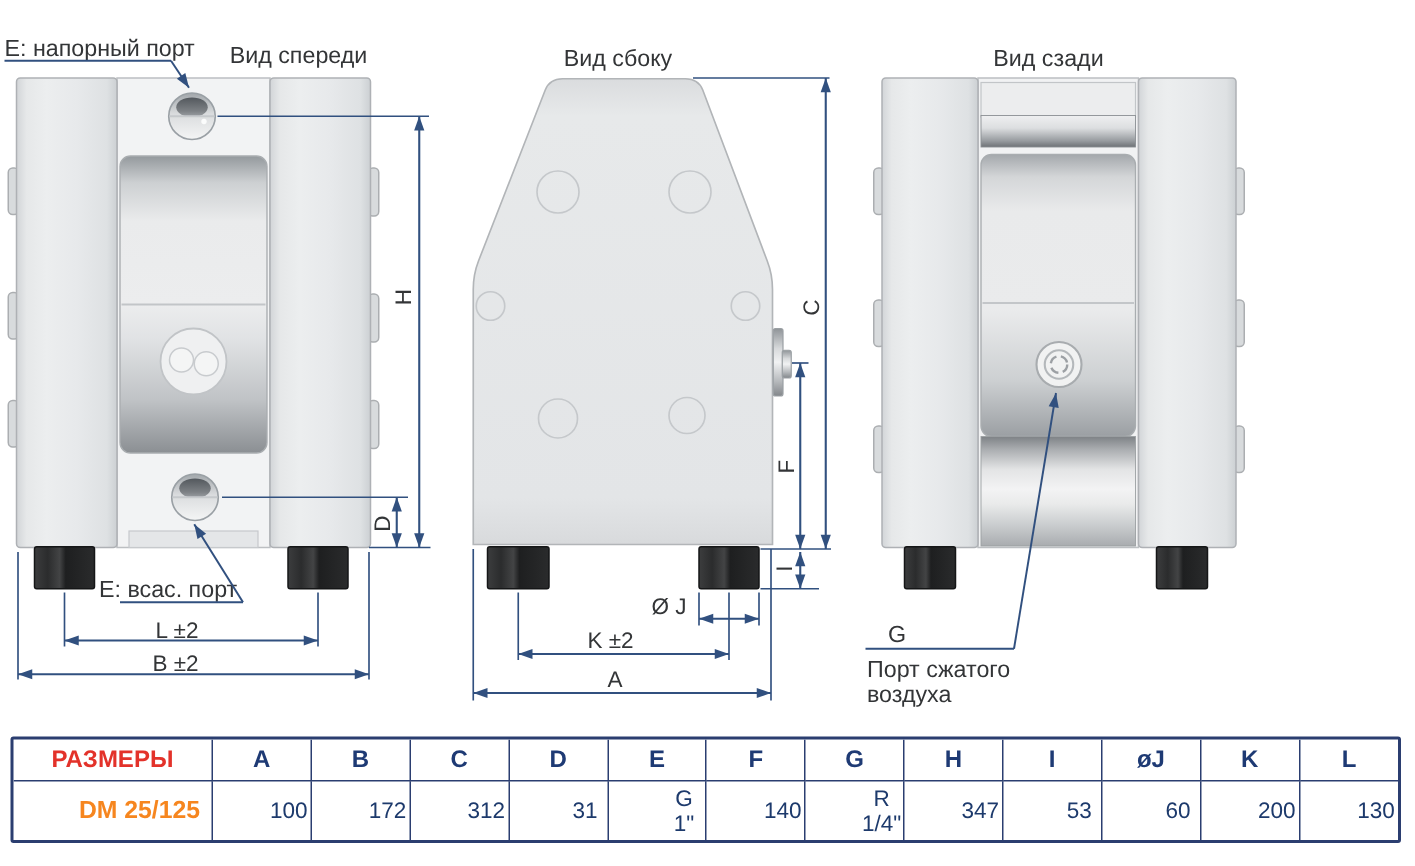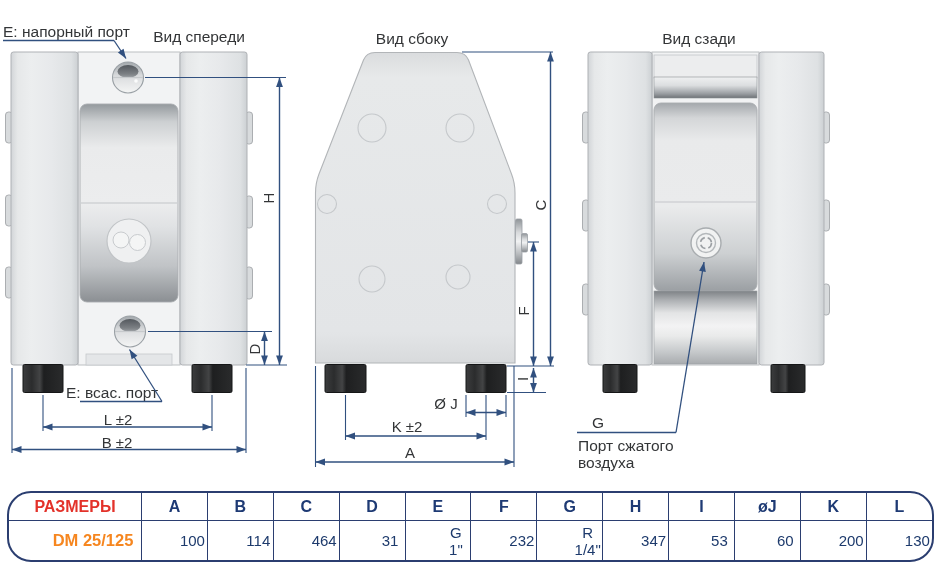--- a/index.html
+++ b/index.html
@@ -8,21 +8,21 @@
   #drawing{position:absolute;left:0;top:0;}
   svg text{font-family:"Liberation Sans","DejaVu Sans",sans-serif;fill:#333537;}
   .viewtitle{font-size:15.5px;}
   .lbl{font-size:15.5px;}
   .dimlbl{font-size:15px;}
   .dim{stroke:#31507f;stroke-width:1.4;fill:none;}
   .ext{stroke:#31507f;stroke-width:1.1;fill:none;}
   .ldr{stroke:#31507f;stroke-width:1.3;fill:none;}
   
   #dims-table-wrap{position:absolute;left:7px;top:491px;width:927px;height:71px;
-      box-sizing:border-box;border:2px solid #2b3e70;border-radius:24px;overflow:hidden;background:#fff;}
+      box-sizing:border-box;border:2px solid #2b3e70;border-radius:2px;overflow:hidden;background:#fff;}
   #dims-table{width:100%;height:100%;border-collapse:collapse;table-layout:fixed;}
   #dims-table th,#dims-table td{border:1.6px solid #2b3e70;text-align:center;vertical-align:middle;padding:0;}
   #dims-table tr th:first-child,#dims-table tr td:first-child{border-left:none;}
   #dims-table tr th:last-child,#dims-table tr td:last-child{border-right:none;}
   #dims-table thead th{border-top:none;height:27px;font-size:16px;font-weight:bold;color:#1e3a74;}
   #dims-table tbody td{border-bottom:none;font-size:15px;color:#1d3a6c;padding-left:36px;}
   #dims-table th.c-razmery{width:132px;color:#e3322a;font-size:16px;}
   #dims-table td.c-model{color:#f6861f;font-size:16.5px;font-weight:bold;}
 </style>
 </head>
@@ -281,25 +281,25 @@
         <th>I</th>
         <th>øJ</th>
         <th>K</th>
         <th>L</th>
       </tr>
     </thead>
     <tbody>
       <tr>
         <td class="c-model">DM 25/125</td>
         <td>100</td>
-        <td>114</td>
-        <td>464</td>
+        <td>172</td>
+        <td>312</td>
         <td>31</td>
         <td>G 1"</td>
-        <td>232</td>
+        <td>140</td>
         <td>R 1/4"</td>
         <td>347</td>
         <td>53</td>
         <td>60</td>
         <td>200</td>
         <td>130</td>
       </tr>
     </tbody>
   </table>
 </div>

